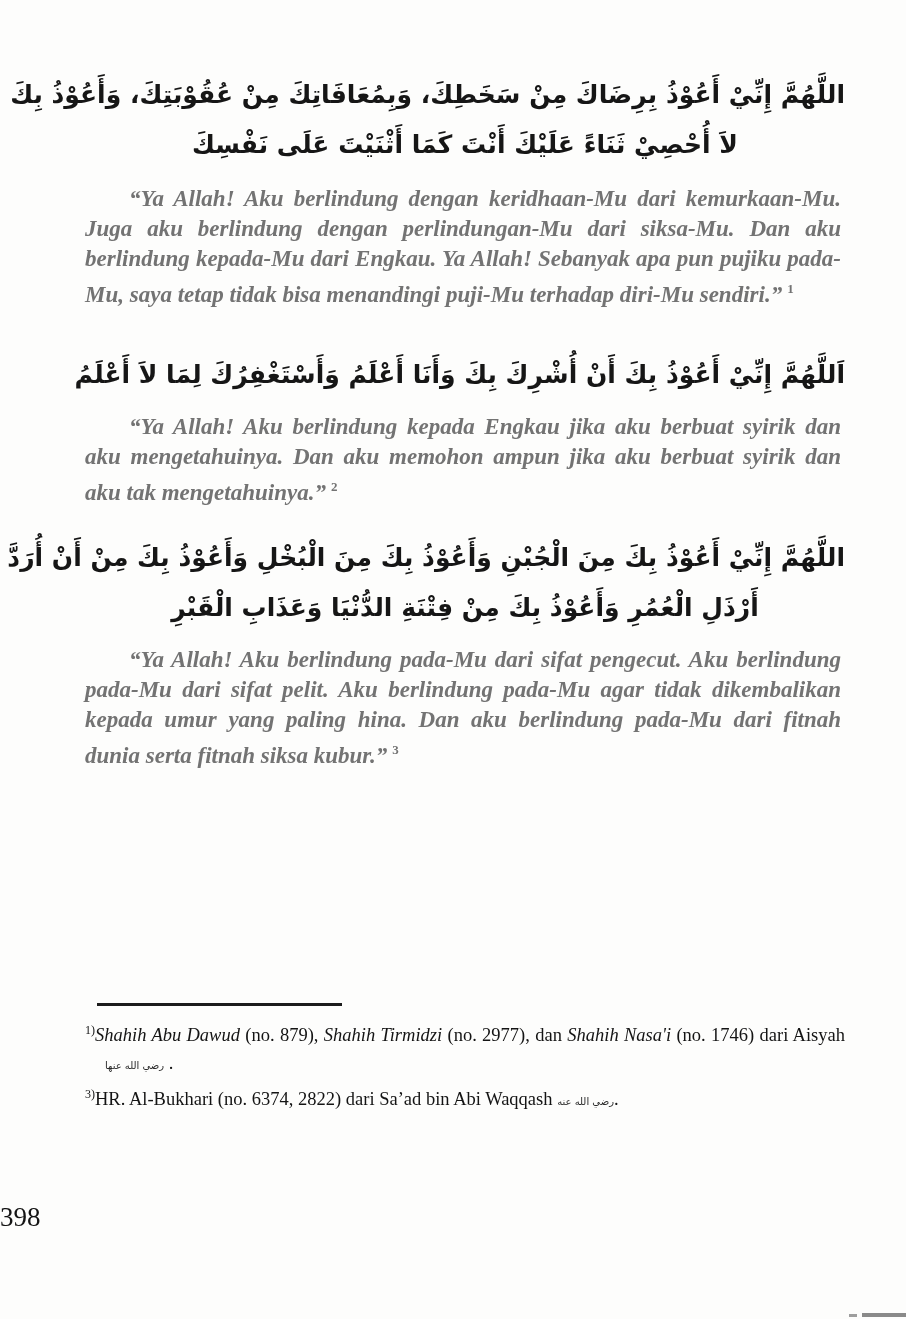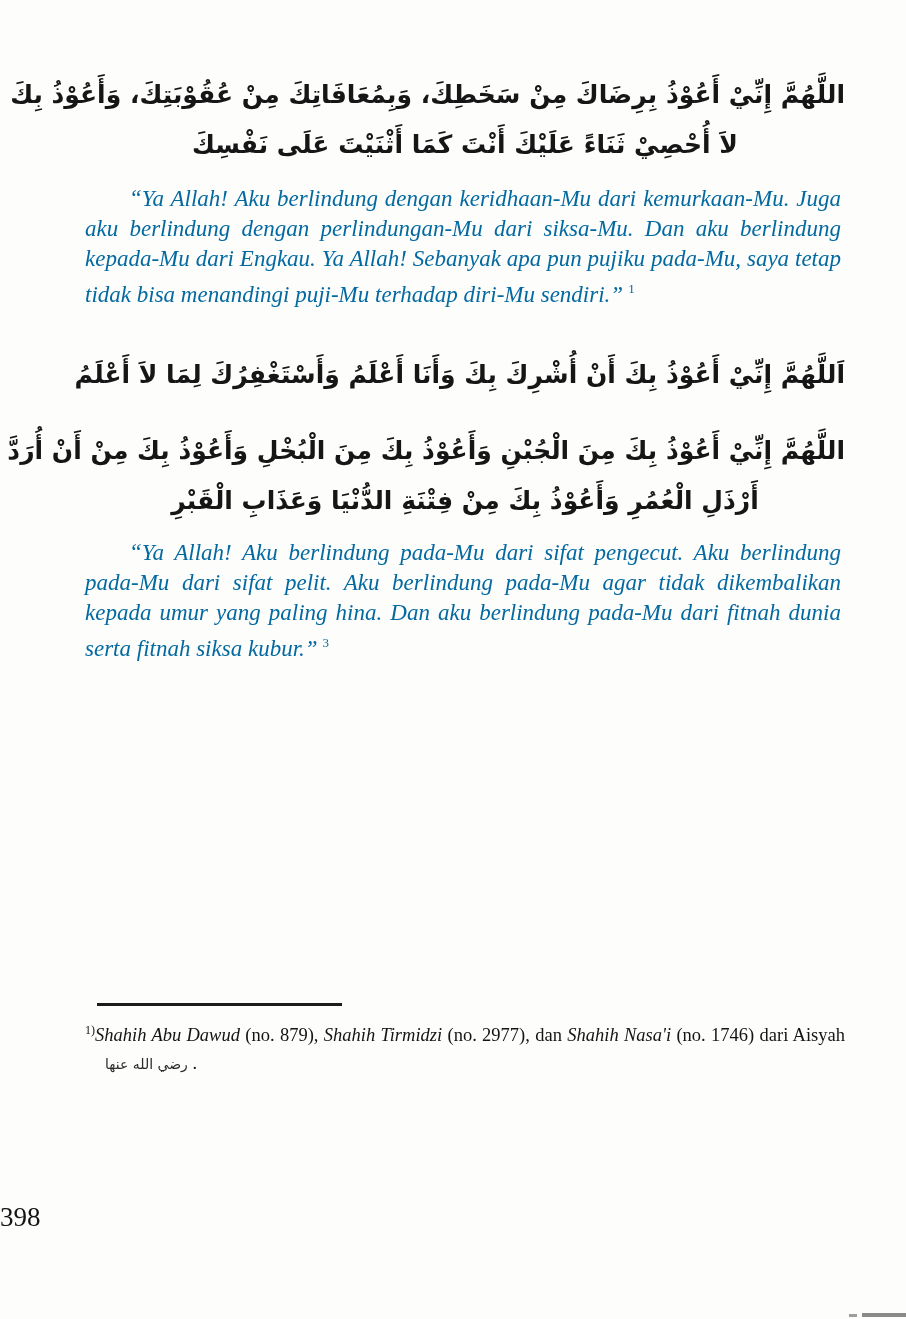--- a/index.html
+++ b/index.html
@@ -38,21 +38,22 @@
   }
   
   .trans {
     margin: 14px 4px 0 0;
     font-family: "Liberation Serif", serif;
     font-style: italic;
     font-size: 23px;
     line-height: 30px;
     text-align: justify;
     text-indent: 44px;
-    color: #0369a1;
+    color: #737373;
+    font-weight: bold;
   }
   .fnref {
     font-style: normal;
     font-size: 13px;
     margin-left: 5px;
     font-family: "Liberation Serif", serif;
   }
   .mt-a2 { margin-top: 40px; }
   .mt-t2 { margin-top: 12px; }
   .mt-a3 { margin-top: 26px; }
@@ -81,21 +82,21 @@
     text-indent: -20px;
     text-align: justify;
   }
   .fn-marker {
     font-size: 12px;
     font-style: normal;
   }
   .footnote .it { font-style: italic; margin-top: 16px; }
   .honorific {
     font-family: "DejaVu Sans", sans-serif;
-    font-size: 14px;
+    font-size: 10px;
     letter-spacing: -0.5px;
     direction: rtl;
     unicode-bidi: isolate;
     color: #2a2a2a;
   }
   
   .page-number {
     position: absolute;
     top: 1202px;
     left: 0;
@@ -134,37 +135,39 @@
       <div class="aline">اللَّهُمَّ إِنِّيْ أَعُوْذُ بِرِضَاكَ مِنْ سَخَطِكَ، وَبِمُعَافَاتِكَ مِنْ عُقُوْبَتِكَ، وَأَعُوْذُ بِكَ مِنْكَ،</div>
       <div class="aline">لاَ أُحْصِيْ ثَنَاءً عَلَيْكَ أَنْتَ كَمَا أَثْنَيْتَ عَلَى نَفْسِكَ</div>
     </div>
 
     <p class="trans"><span>“Ya Allah! Aku berlindung dengan keridhaan-Mu dari kemurkaan-Mu. Juga aku berlindung dengan perlindungan-Mu dari siksa-Mu. Dan aku berlindung kepada-Mu dari Engkau. Ya Allah! Sebanyak apa pun pujiku pada-Mu, saya tetap tidak bisa menandingi puji-Mu terhadap diri-Mu sendiri.”</span><sup class="fnref">1</sup></p>
 
     <div class="arabic mt-a2" dir="rtl">
       <div class="aline">اَللَّهُمَّ إِنِّيْ أَعُوْذُ بِكَ أَنْ أُشْرِكَ بِكَ وَأَنَا أَعْلَمُ وَأَسْتَغْفِرُكَ لِمَا لاَ أَعْلَمُ</div>
     </div>
 
+    <p class="trans mt-t2"><span>“Ya Allah! Aku berlindung kepada Engkau jika aku berbuat syirik dan aku mengetahuinya. Dan aku memohon ampun jika aku berbuat syirik dan aku tak mengetahuinya.”</span><sup class="fnref">2</sup></p>
 
     <div class="arabic mt-a3" dir="rtl">
       <div class="aline">اللَّهُمَّ إِنِّيْ أَعُوْذُ بِكَ مِنَ الْجُبْنِ وَأَعُوْذُ بِكَ مِنَ الْبُخْلِ وَأَعُوْذُ بِكَ مِنْ أَنْ أُرَدَّ إِلَى</div>
       <div class="aline">أَرْذَلِ الْعُمُرِ وَأَعُوْذُ بِكَ مِنْ فِتْنَةِ الدُّنْيَا وَعَذَابِ الْقَبْرِ</div>
     </div>
 
     <p class="trans mt-t3"><span>“Ya Allah! Aku berlindung pada-Mu dari sifat pengecut. Aku berlindung pada-Mu dari sifat pelit. Aku berlindung pada-Mu agar tidak dikembalikan kepada umur yang paling hina. Dan aku berlindung pada-Mu dari fitnah dunia serta fitnah siksa kubur.”</span><sup class="fnref">3</sup></p>
 
 
   </main>
 
   <div class="footnote-area">
     <div class="fn-divider"></div>
 
     <div class="footnote"><sup class="fn-marker">1)</sup><span class="fn-body"><span class="it">Shahih Abu Dawud</span><span> (no. 879), </span><span class="it">Shahih Tirmidzi</span><span> (no. 2977), dan </span><span class="it">Shahih Nasa'i</span><span> (no. 1746) dari Aisyah </span><span class="honorific" dir="rtl">رضي الله عنها</span><span> .</span></span></div>
 
 
+    <div class="footnote"><sup class="fn-marker">3)</sup><span class="fn-body"><span>HR. Al-Bukhari (no. 6374, 2822) dari Sa’ad bin Abi Waqqash </span><span class="honorific" dir="rtl">رضي الله عنه</span><span>.</span></span></div>
   </div>
 
   <div class="page-number">398</div>
 
   <div class="scan-artifact-line"></div>
   <div class="scan-artifact-dot"></div>
 
 </div>
 
 </body></html>

